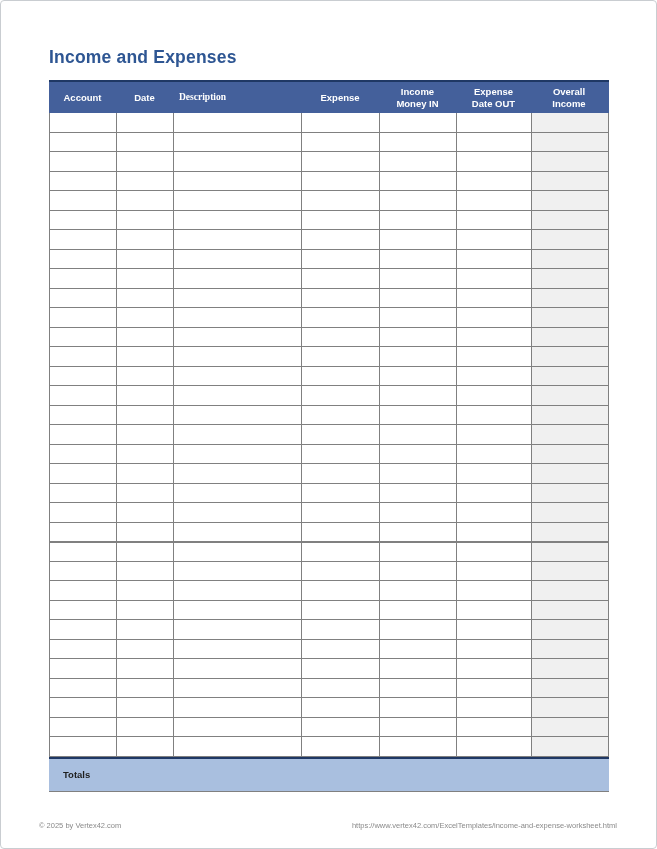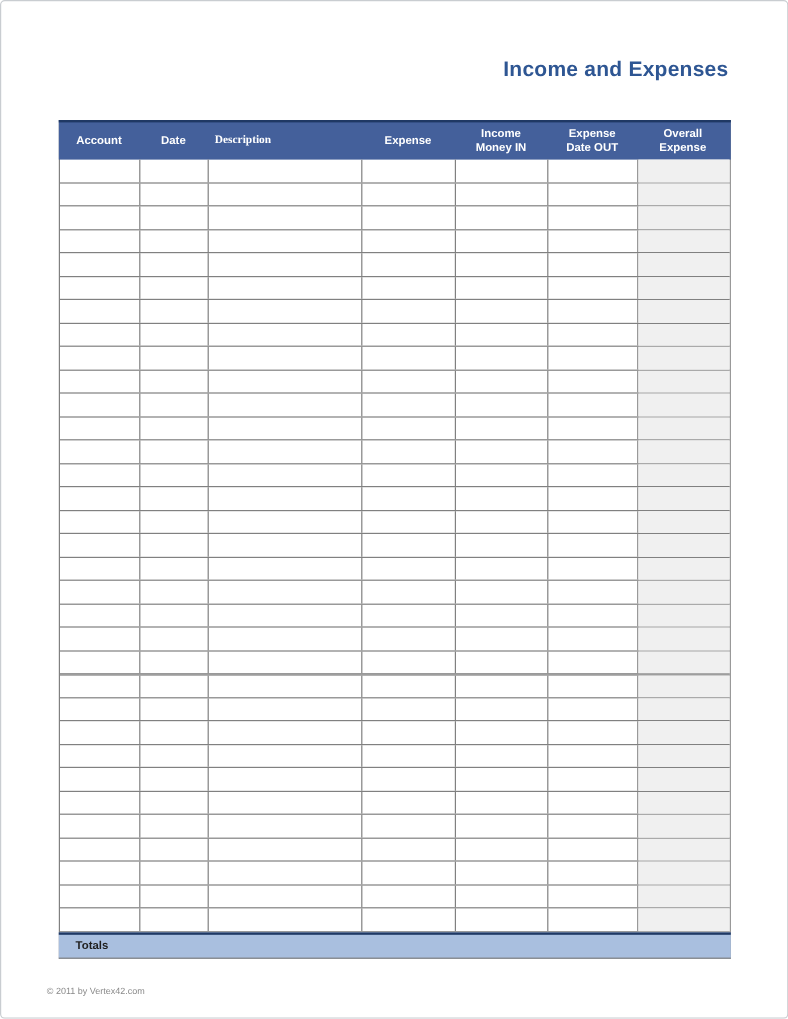--- a/index.html
+++ b/index.html
@@ -8,26 +8,25 @@
     width:657px;height:849px;
     box-sizing:border-box;
     background:#ffffff;
     border:1px solid #c9cdd1;
     border-radius:4px;
     overflow:hidden;
     font-family:"Liberation Sans", sans-serif;
   }
   .content{padding:0 49px 0 48px;}
   .title{
-    margin:46px 0 32px 0;
+    margin:46px 0 12px 0;
     font-size:17.5px;
     font-weight:bold;
     color:var(--title-color,#2e5693);
     letter-spacing:.2px;
-    text-align:right;
   }
   .table{
     width:560px;
     box-sizing:border-box;
     border-left:1px solid var(--grid-line,#808080);
     border-right:1px solid var(--grid-line,#808080);
   }
   .thead{
     display:grid;
     grid-template-columns:67px 57px 128px 78px 77px 75px 76px;
@@ -54,21 +53,21 @@
     box-sizing:border-box;
     border-bottom:1px solid var(--grid-line,#808080);
   }
   .row.section-start{border-top:1px solid var(--grid-line,#808080);}
   .cell{border-right:1px solid var(--grid-line,#808080);}
   .cell:last-child{border-right:none;}
   .cell.balance{background:var(--balance-column-bg,#f0f0f0);}
   .totals{
     box-sizing:border-box;
     margin:0 -1px;
-    height:22px;
+    height:35px;
     background:var(--totals-bg,#a9bfdf);
     border-top:2px solid var(--totals-top-border,#1f3864);
     border-bottom:1px solid var(--grid-line,#808080);
     display:flex;
     align-items:center;
   }
   .totals span{
     font-size:9.5px;
     font-weight:bold;
     color:#1f1f1f;
@@ -96,21 +95,21 @@
       <div class="thead">
         <div class="th">Account</div>
         <div class="th">Date</div>
         <div class="th left">Description</div>
         <div class="th">Expense</div>
         <div class="th">Income
 Money IN</div>
         <div class="th">Expense
 Date OUT</div>
         <div class="th">Overall
-Expense</div>
+Income</div>
       </div>
 
       <div id="tbody">
           <div class="row">
             <div class="cell"></div>
             <div class="cell"></div>
             <div class="cell"></div>
             <div class="cell"></div>
             <div class="cell"></div>
             <div class="cell"></div>
@@ -406,15 +405,16 @@
           </div>
         </div>
 
       <div class="totals">
         <span>Totals</span>
       </div>
     </div>
   </div>
 
   <div class="footer">
-    <span>© 2011 by Vertex42.com</span>
+    <span>© 2025 by Vertex42.com</span>
+    <span>https://www.vertex42.com/ExcelTemplates/income-and-expense-worksheet.html</span>
   </div>
 </div>
 
 </body></html>

